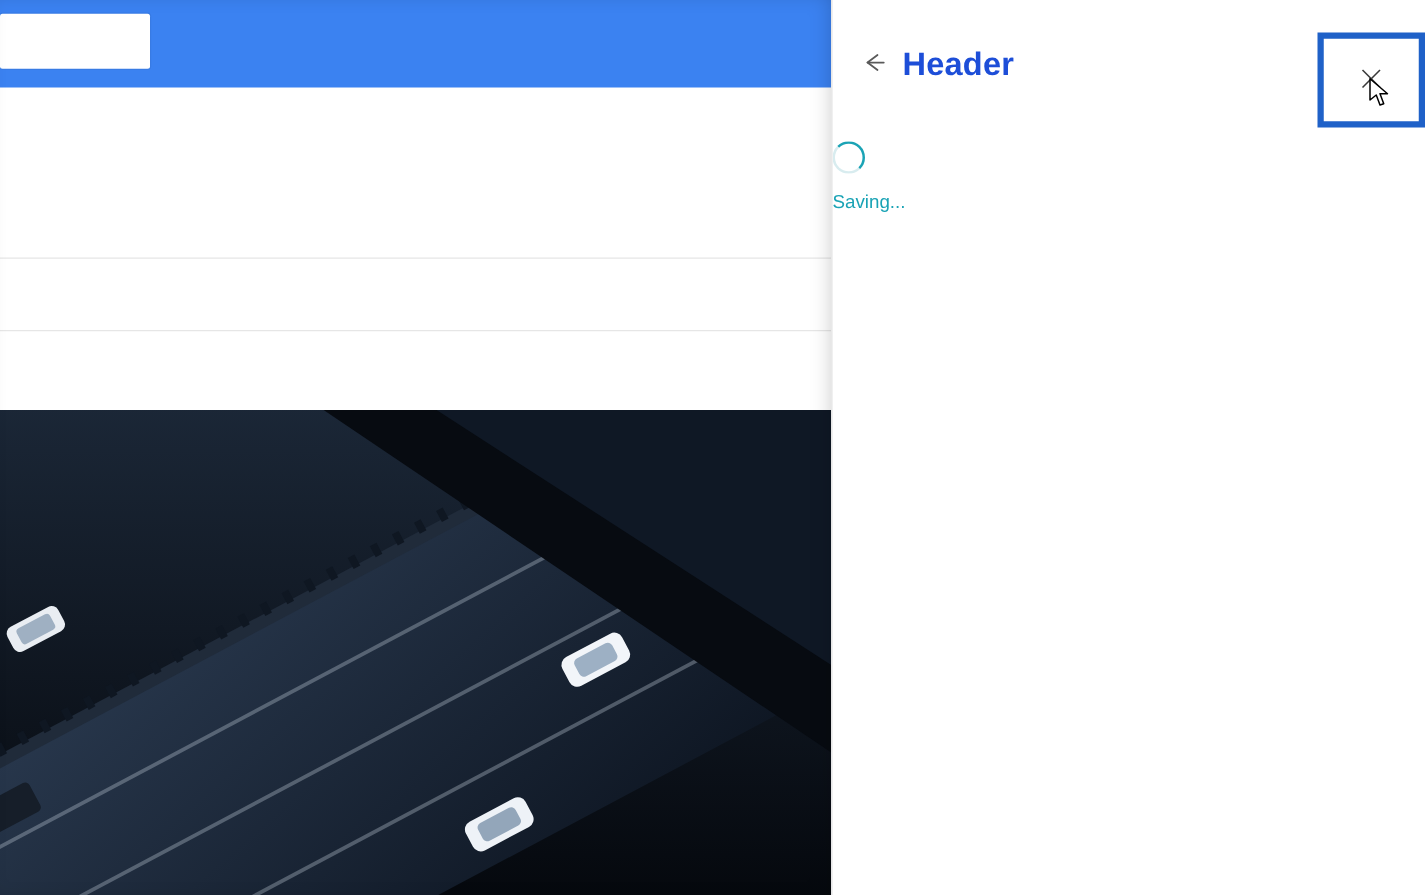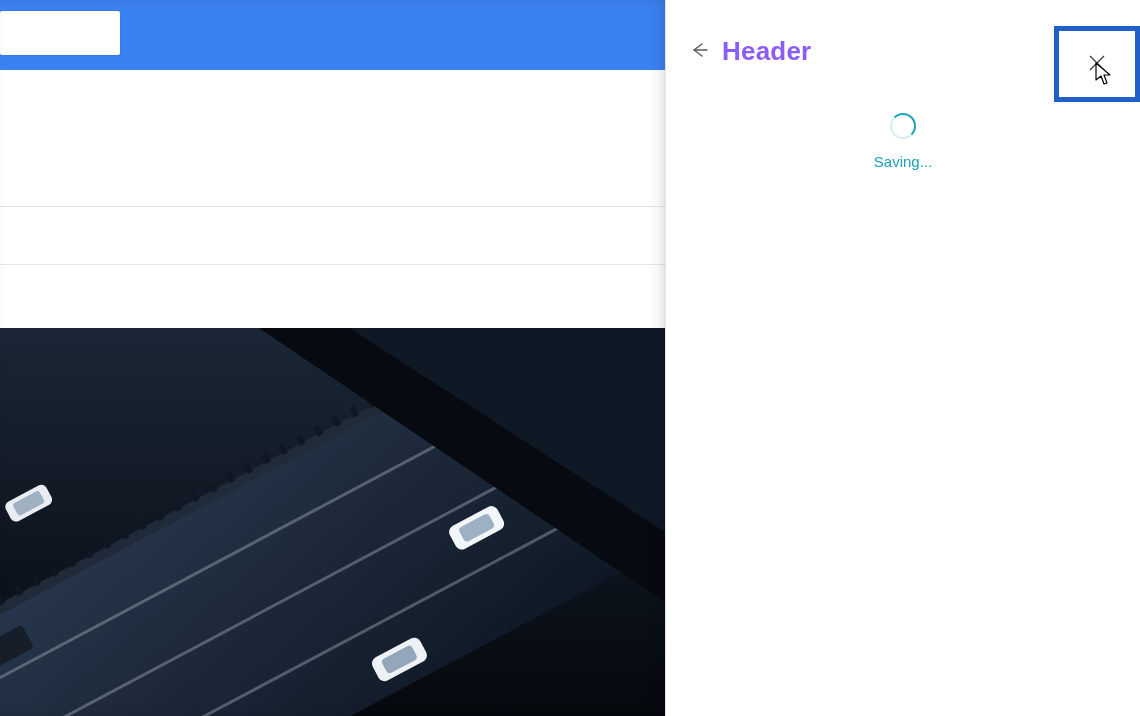--- a/index.html
+++ b/index.html
@@ -92,21 +92,21 @@
     justify-content: center;
     color: #5a5a5a;
     cursor: pointer;
     background: transparent;
     border: none;
     padding: 0;
   }
   .panel-title {
     font-size: 26px;
     font-weight: 600;
-    color: #8b5cf6;
+    color: #1d4ed8;
     letter-spacing: .2px;
   }
   .close-wrapper {
     position: absolute;
     top: 26px;
     right: 0;
     width: 86px;
     height: 76px;
     border: 5px solid #1f61c8;
     display: flex;
@@ -130,21 +130,21 @@
     left: 50%; top: 50%;
     transform: translate(-2px, -2px);
     pointer-events: none;
   }
 
   
   .saving-block {
     margin-top: 46px;
     display: flex;
     flex-direction: column;
-    align-items: center;
+    align-items: flex-start;
     gap: 14px;
   }
   .spinner {
     width: 26px; height: 26px;
     border: 2px solid #d8ecef;
     border-top-color: #1aa3b5;
     border-right-color: #1aa3b5;
     border-radius: 50%;
     animation: spin 1s linear infinite;
   }

